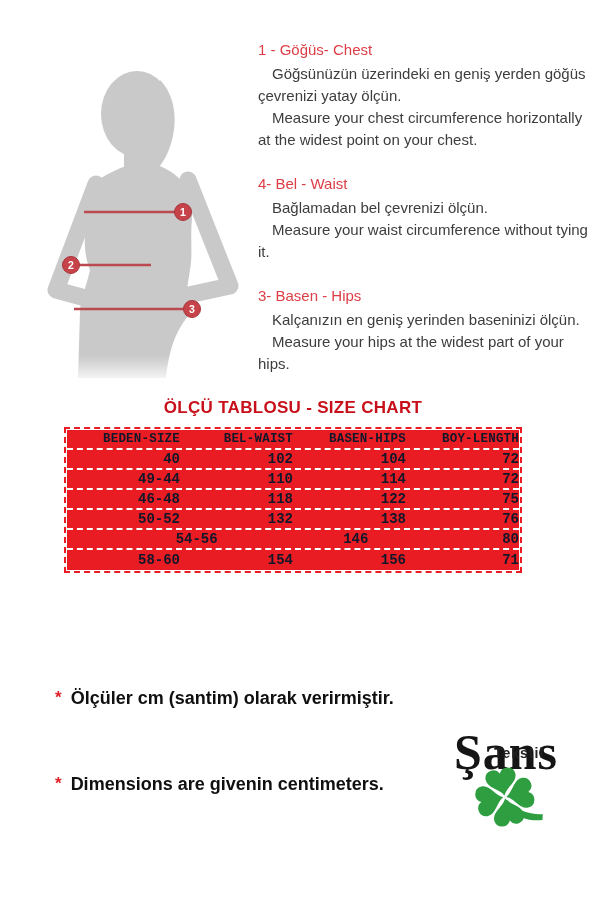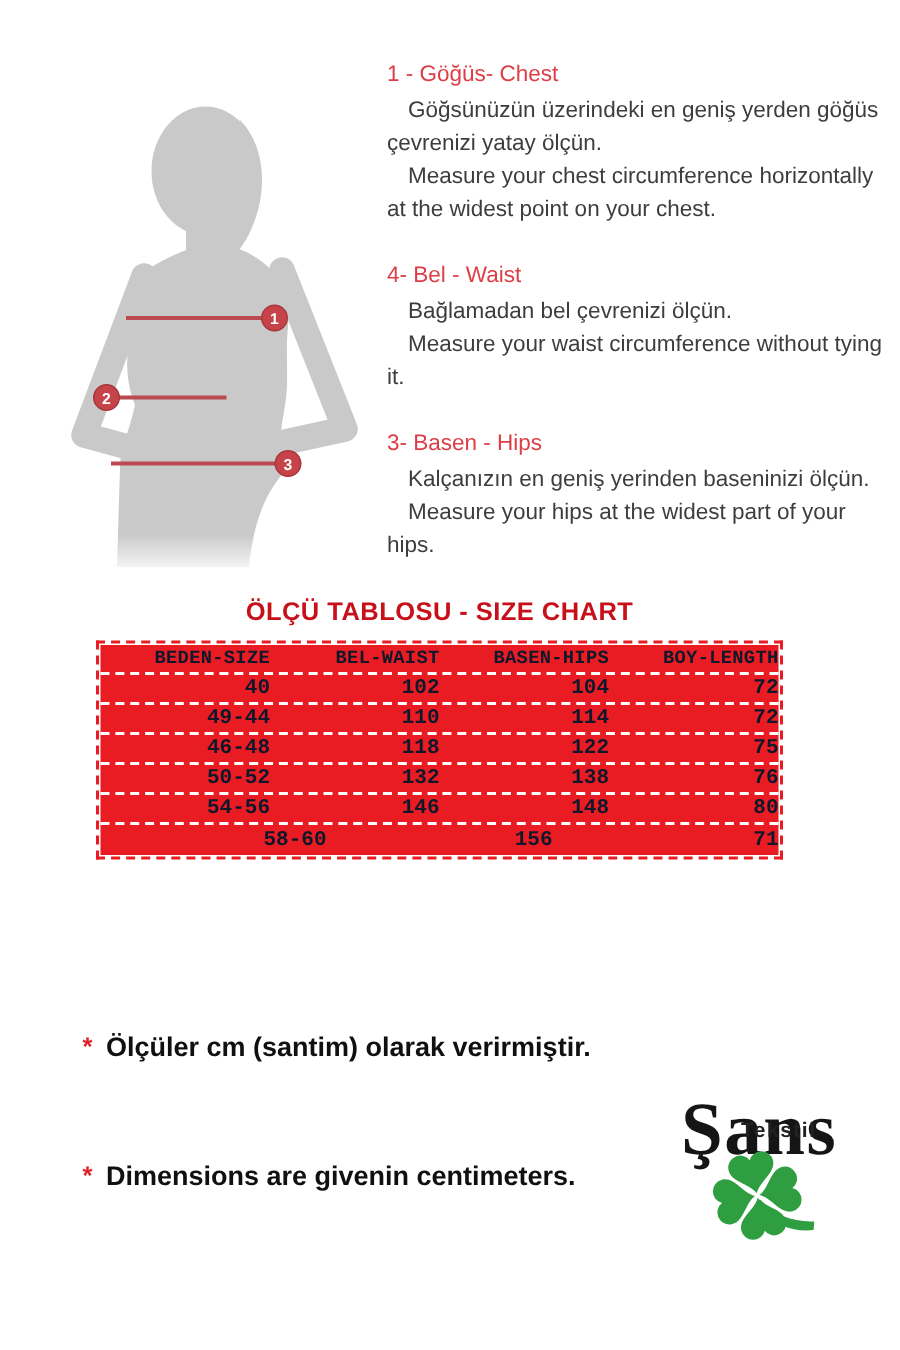--- a/index.html
+++ b/index.html
@@ -163,25 +163,25 @@
       </div>
       <div class="trow">
         <div class="tcell">50-52</div>
         <div class="tcell">132</div>
         <div class="tcell">138</div>
         <div class="tcell">76</div>
       </div>
       <div class="trow">
         <div class="tcell">54-56</div>
         <div class="tcell">146</div>
-        <div class="tcell">148</div>
         <div class="tcell">80</div>
       </div>
       <div class="trow">
         <div class="tcell">58-60</div>
+        <div class="tcell">154</div>
         <div class="tcell">156</div>
         <div class="tcell">71</div>
       </div>
     </div>
   </div>
 
   <div class="footnote footnote-1">
     <span class="star">*</span><span>Ölçüler  cm (santim) olarak verirmiştir.</span>
   </div>
   <div class="footnote footnote-2">

